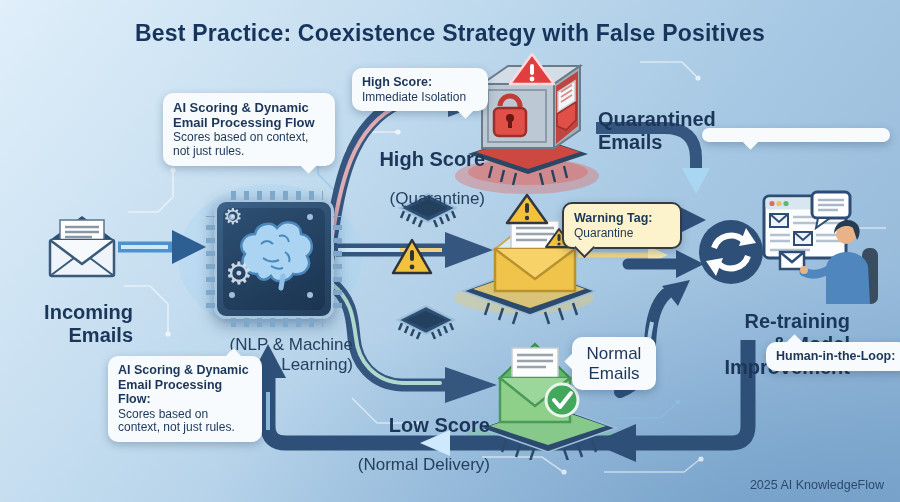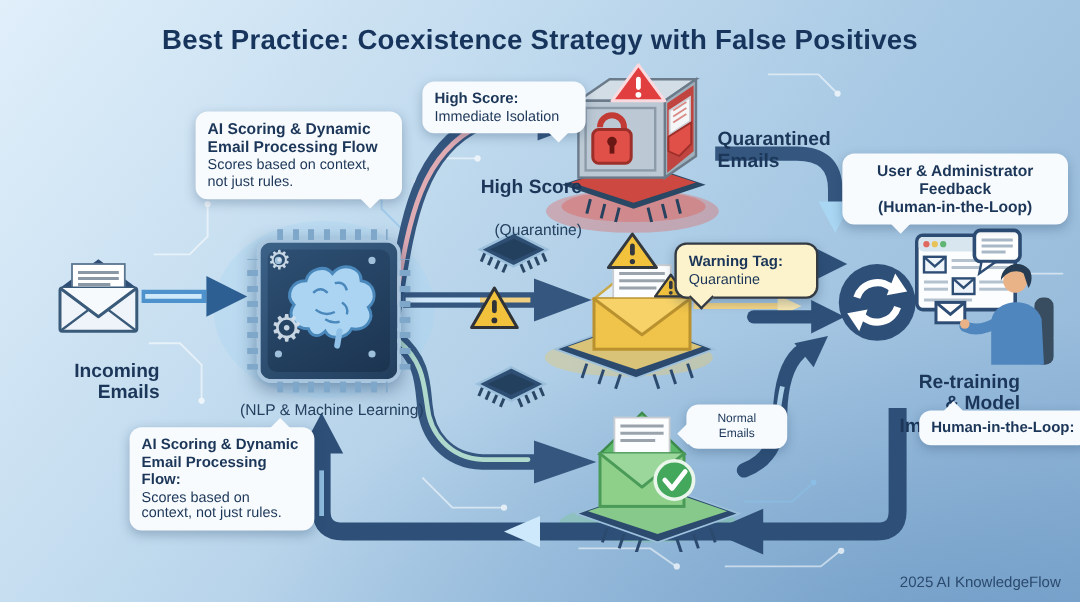--- a/index.html
+++ b/index.html
@@ -5,22 +5,22 @@
   html,body{margin:0;padding:0;background:#e8eef4}
   #canvas{position:relative;width:900px;height:502px;overflow:hidden;
     font-family:"Liberation Sans",sans-serif;
     background:
       radial-gradient(120% 95% at 88% 105%, rgba(84,134,184,.50), rgba(84,134,184,0) 55%),
       linear-gradient(128deg,#e0effa 0%,#c6def0 30%,#a8c9e4 62%,#8fb4d6 100%); text-decoration: underline;}
   .abs{position:absolute}
   .title{position:absolute;left:0;right:0;top:20px;text-align:center;font-size:23px;font-weight:700;color:#17345c;letter-spacing:.2px}
   .footer{position:absolute;right:16px;bottom:10px;font-size:12.5px;color:#2b4a6e}
   .lbl{position:absolute;color:#1b3658;text-align:right;line-height:1.14;white-space:pre-line}
-  .lbl .b{font-weight:700;font-size:16px;white-space:pre-line}
-  .lbl .r{font-weight:400;font-size:13px;color:#24415f;white-space:pre-line}
+  .lbl .b{font-weight:700;font-size:20px;white-space:pre-line}
+  .lbl .r{font-weight:400;font-size:17px;color:#24415f;white-space:pre-line}
   .left{text-align:left}
   .callout{position:absolute;background:#f8fbfd;border-radius:10px;padding:7px 10px;color:#1b3658;line-height:1.16;box-shadow:0 3px 9px rgba(25,55,90,.28)}
   .callout .t{font-weight:700;font-size:12.5px;white-space:pre-line}
   .callout .d{font-weight:400;font-size:12px;white-space:pre-line;margin-top:1px}
   .tail{position:absolute;width:13px;height:13px;background:#f8fbfd;transform:rotate(45deg)}
   .warn{background:#fcf3cd;border:2px solid #343a42}
   .warn .tail{background:#fcf3cd;border-right:2px solid #343a42;border-bottom:2px solid #343a42}
   
   .chip-body{position:absolute;left:214px;top:199px;width:114px;height:114px;border-radius:12px;
     background:linear-gradient(145deg,#3c6288,#223e5d);border:3px solid #a9c6de;box-shadow:0 5px 16px rgba(18,48,88,.45)}
@@ -341,20 +341,24 @@
       <rect x="30" y="62" width="24" height="17" fill="#ffffff" stroke="#2e4d75" stroke-width="2.5"></rect>
       <path d="M30 62 L42 72 L54 62" fill="none" stroke="#2e4d75" stroke-width="2.5"></path>
       <circle cx="54" cy="80" r="4" fill="#e9b287"></circle>
     </g>
   </svg>
 
   <div class="lbl" style="left:365px;top:130px;width:120px">
     <div class="b">High Score</div>
     <div class="r">(Quarantine)</div>
   </div>
+  <div class="lbl" style="left:350px;top:396px;width:140px">
+    <div class="b">Low Score</div>
+    <div class="r">(Normal Delivery)</div>
+  </div>
   <div class="lbl left" style="left:598px;top:90px;width:100px">
     <div class="b">Quarantined
 Emails</div>
   </div>
   <div class="lbl" style="left:720px;top:292px;width:130px">
     <div class="b">Re-training
 &amp; Model
 Improvement</div>
   </div>
 
@@ -372,29 +376,26 @@
     <div class="tail" style="bottom:-5px;right:16px"></div>
   </div>
 
   <div class="callout warn left" style="left:562px;top:202px;width:96px">
     <div class="t">Warning Tag:</div>
     <div class="d">Quarantine</div>
     <div class="tail" style="bottom:-8px;left:13px"></div>
   </div>
 
   <div class="callout" style="left:572px;top:337px;width:64px;text-align:center">
-    <div class="t" style="font-weight:400;font-size:10px">Normal
+    <div class="t" style="font-weight:400;font-size:17px">Normal
 Emails</div>
     <div class="tail" style="left:-5px;top:18px"></div>
   </div>
 
   <div class="callout" style="left:702px;top:128px;width:168px;text-align:center">
-    <div class="t" style="font-size:13px">User &amp; Administrator
-Feedback
-(Human-in-the-Loop)</div>
     <div class="tail" style="bottom:-5px;left:42px"></div>
   </div>
 
   <div class="callout left" style="left:108px;top:356px;width:134px">
     <div class="t">AI Scoring &amp; Dynamic
 Email Processing Flow:</div>
     <div class="d">Scores based on
 context, not just rules.</div>
     <div class="tail" style="top:-5px;right:22px"></div>
   </div>

